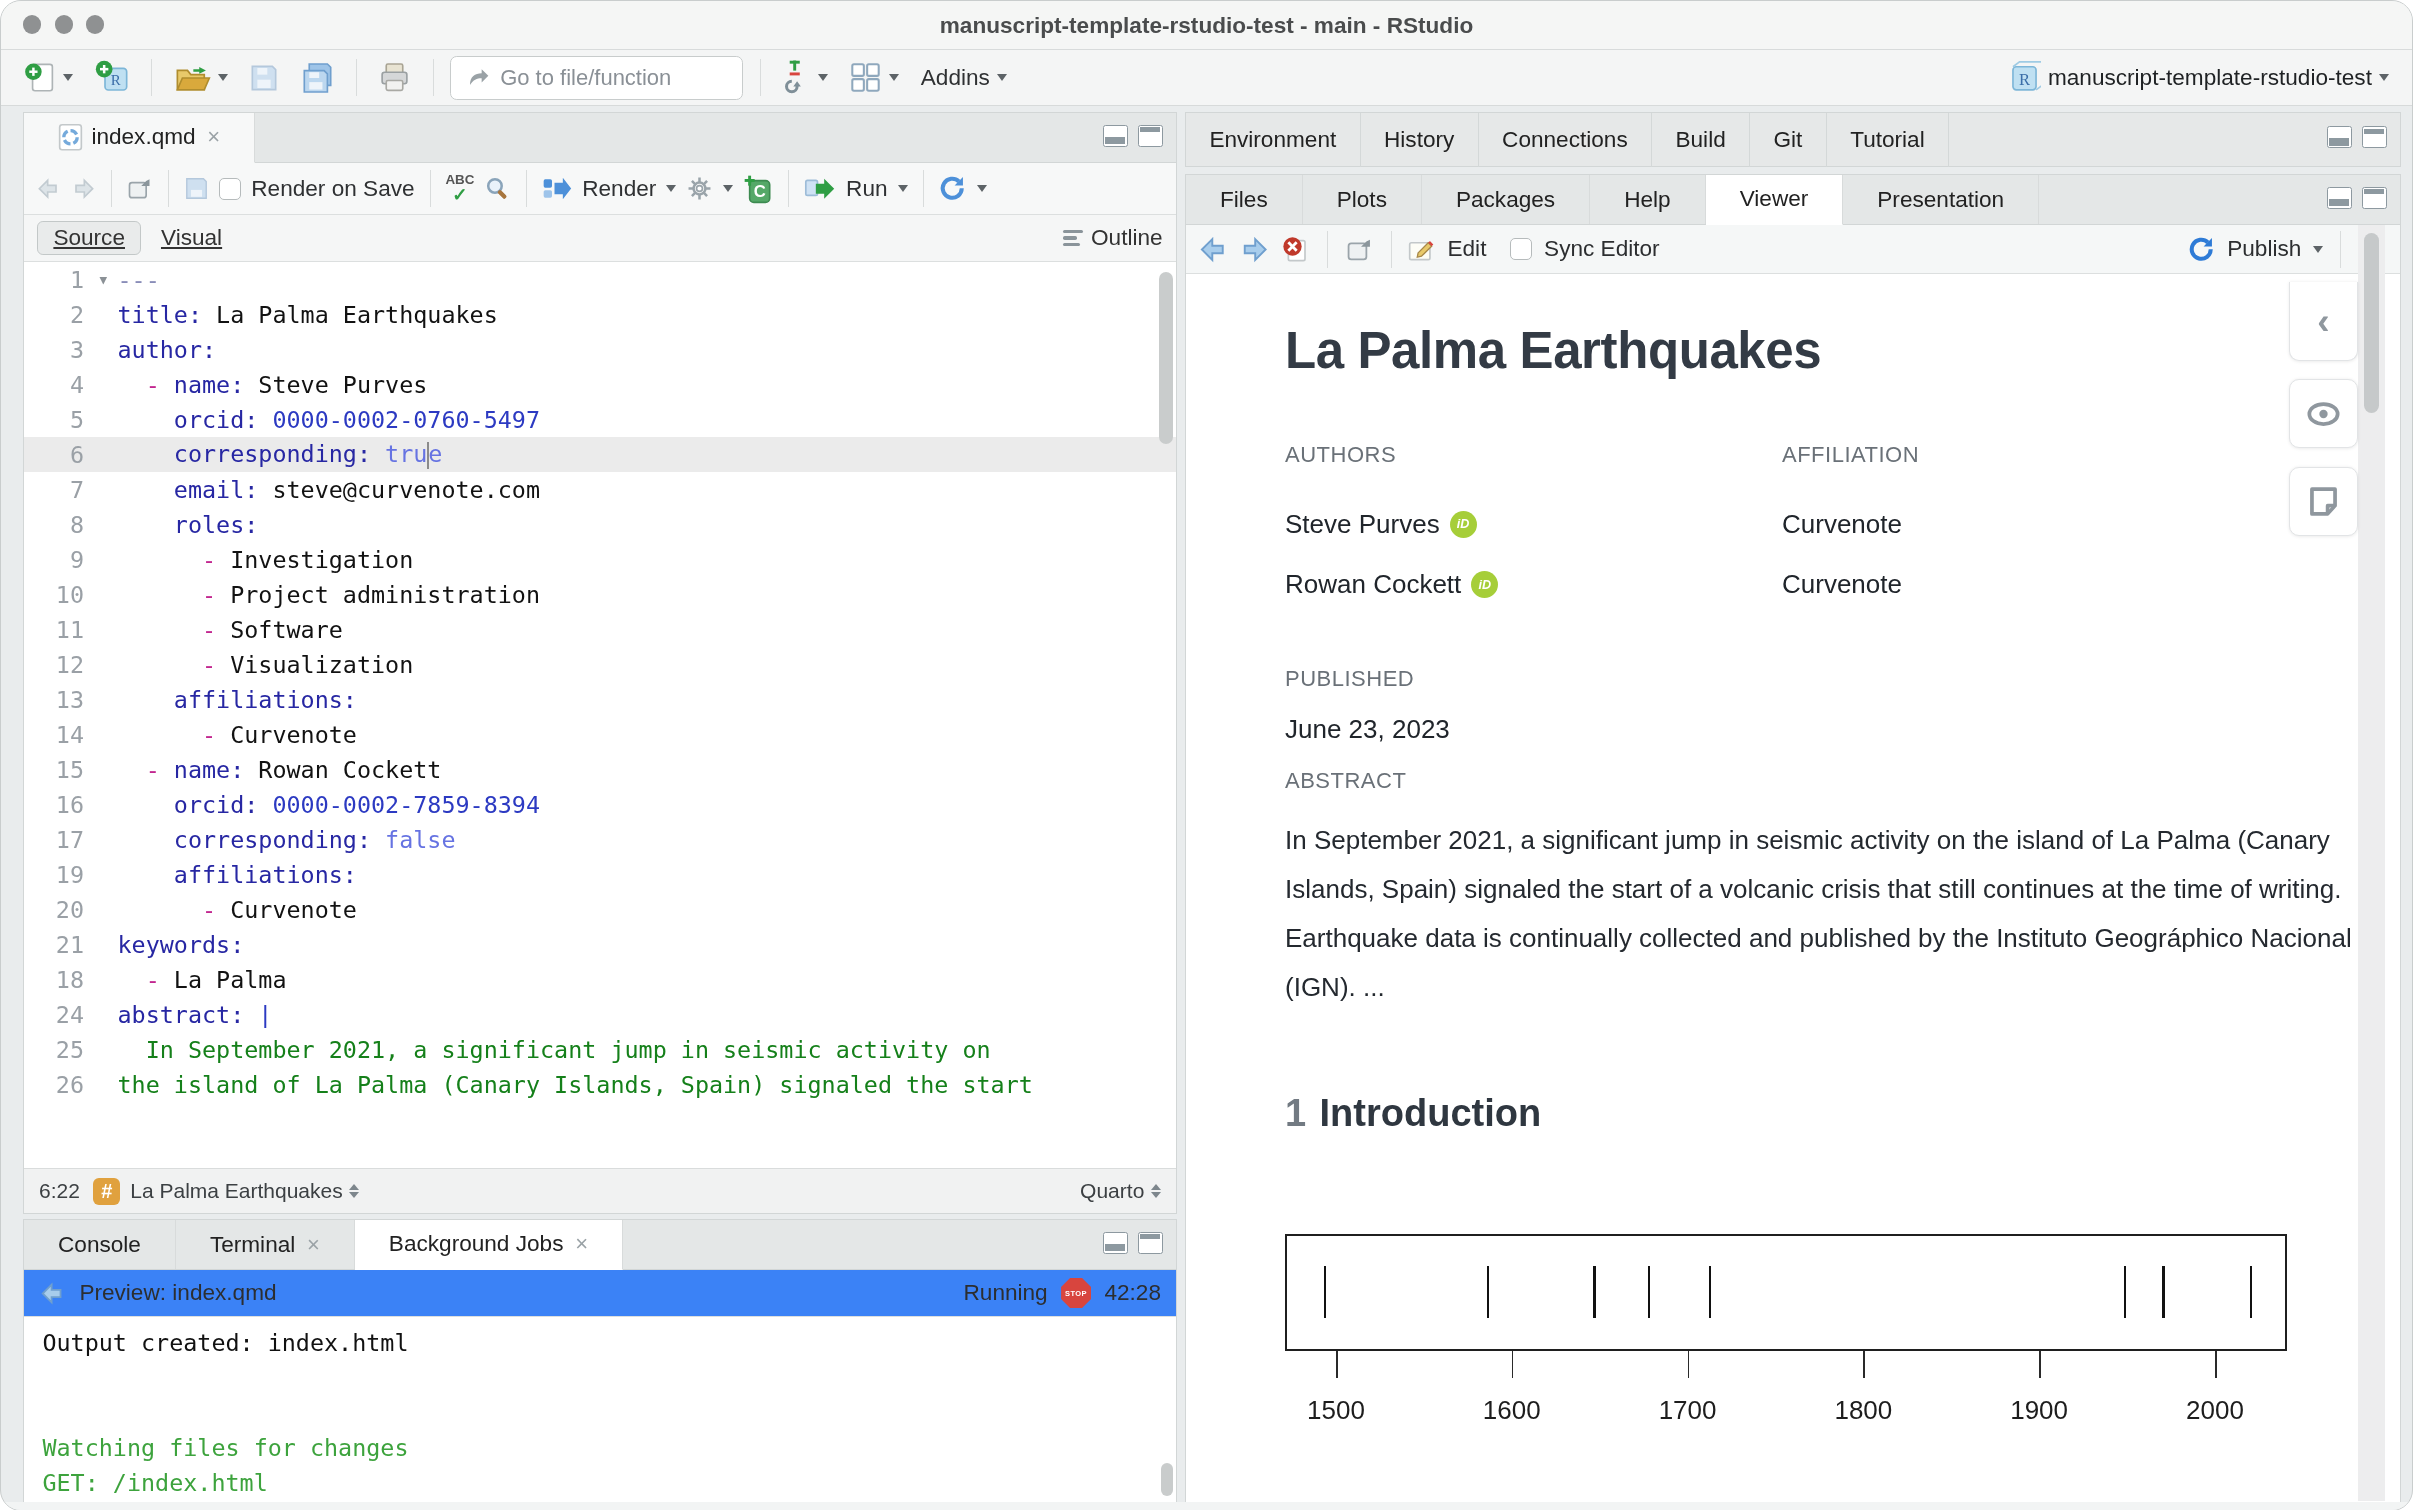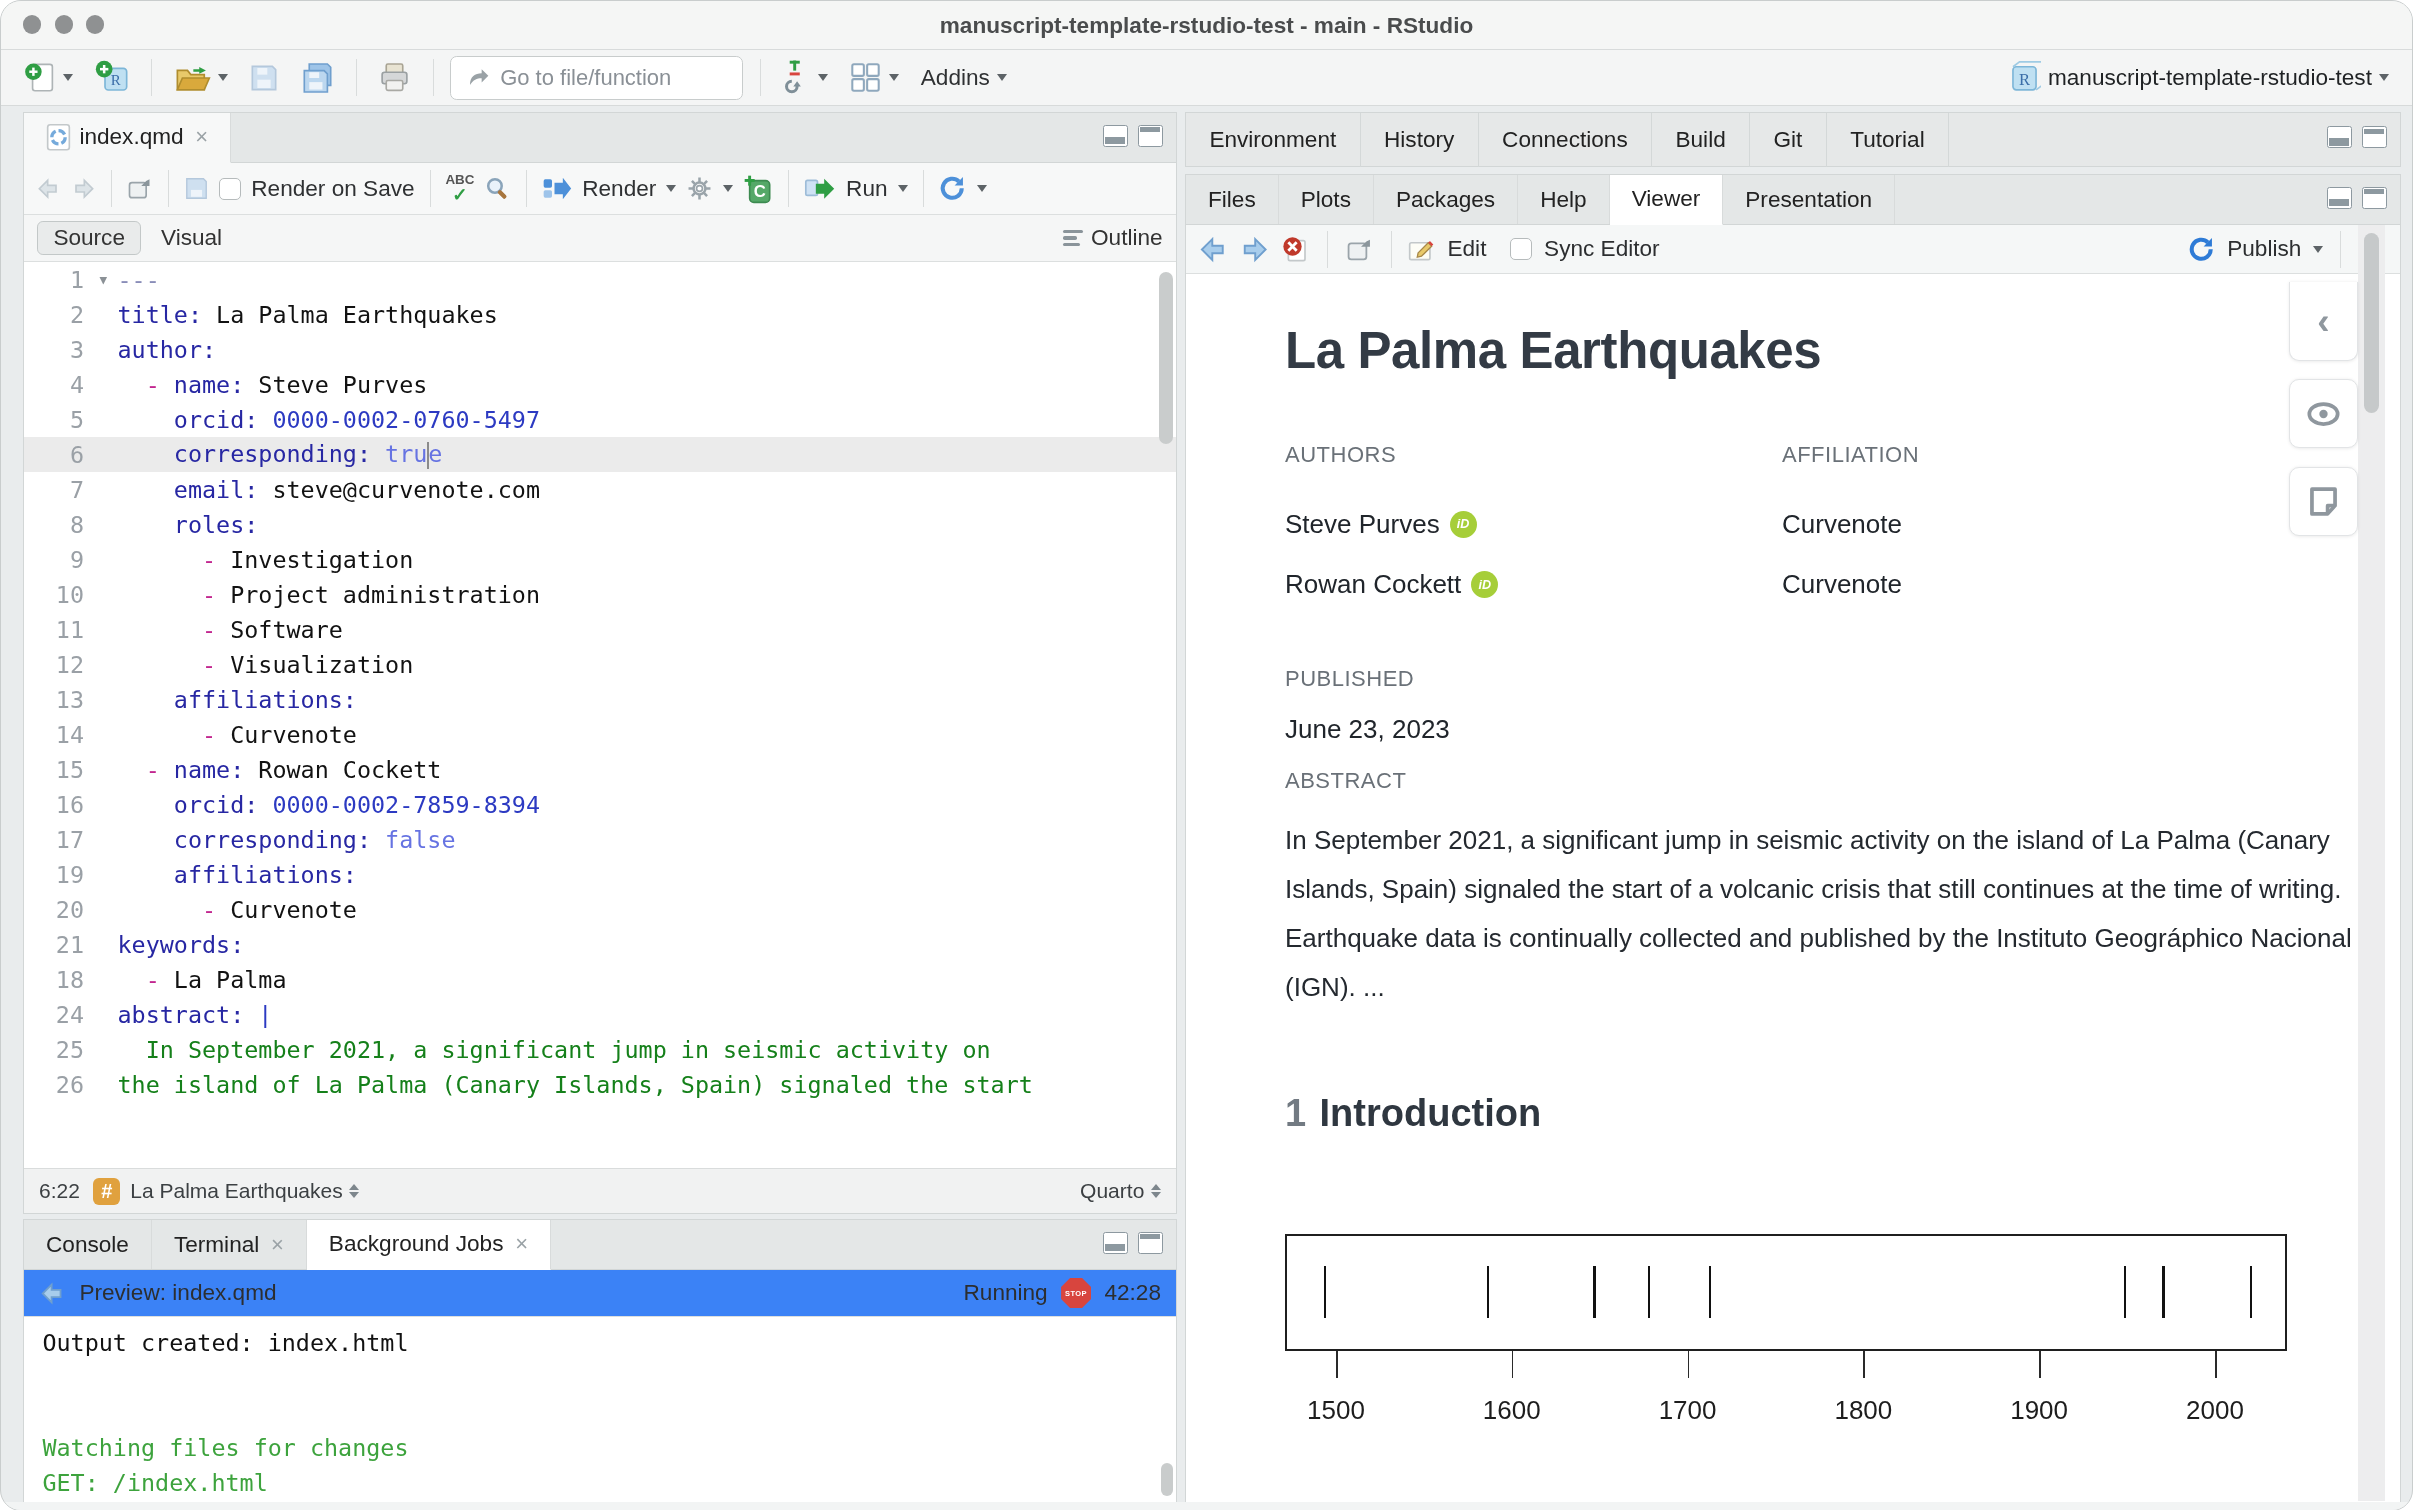--- a/index.html
+++ b/index.html
@@ -25,34 +25,34 @@
   .proj-label{font-size:22.6px;color:#1f2224;}
 
   
   .pane{position:absolute;background:#ffffff;border:0.8px solid #d2d6d6;}
   .pane-src{left:22px;top:111px;width:1154px;height:1102px;}
   .pane-con{left:22px;top:1218px;width:1154px;height:285px;}
   .pane-rtop{left:1184px;top:111px;width:1216px;height:55px;background:#e6e8e8;}
   .pane-view{left:1184px;top:173px;width:1216px;height:1330px;}
 
   .tabbar{display:flex;align-items:stretch;background:#e4e7e7;border-bottom:0.8px solid #d2d6d6;height:50px;position:relative;}
-  .tab{display:flex;align-items:center;gap:8.4px;padding:0 22px;font-size:22.6px;color:#222;border-right:0.8px solid #d8dbdb;}
+  .tab{display:flex;align-items:center;gap:8.4px;padding:0 34px;font-size:22.6px;color:#222;border-right:0.8px solid #d8dbdb;}
   .tab.active{background:#f7f8f8;margin-bottom:-0.8px;border-bottom:0.8px solid #f7f8f8;font-weight:400;}
   .tab.active.white{background:#ffffff;border-bottom:0.8px solid #ffffff;}
   .tab .x{color:#9aa2a6;font-size:22px;margin-left:3.3px;}
   .wc-pair{position:absolute;right:13.4px;top:11.7px;display:flex;gap:10px;}
   .wc{width:25px;height:22px;border:1.7px solid #8d99a0;border-radius:2.5px;position:relative;background:#fff;}
   .wc.min::after{content:"";position:absolute;left:1.7px;right:1.7px;bottom:1.7px;height:7.5px;background:#8d99a0;}
   .wc.max::after{content:"";position:absolute;left:1.7px;right:1.7px;top:1.7px;height:5px;background:#8d99a0;}
 
   
   .src-toolbar{display:flex;align-items:center;height:52px;background:#f7f8f8;border-bottom:0.8px solid #dcdfdf;padding:0 11.7px;gap:10px;font-size:22.6px;color:#2f3133;}
   .checkbox{width:22px;height:22px;border:1.7px solid #b6bbbc;border-radius:5px;background:#fff;flex:0 0 auto;}
   .mode-row{display:flex;align-items:center;height:47px;background:#f5f6f6;border-bottom:0.8px solid #dcdfdf;padding:0 13.4px;gap:5px;font-size:22.6px;color:#333;}
-  .mode-btn{padding:3.3px 15px;border-radius:5.9px;}
+  .mode-btn{padding:3.3px 15px;border-radius:5.9px;text-decoration:underline;}
   .mode-btn.sel{background:#e9ebeb;border:0.8px solid #c3c8c8;}
   .outline-btn{margin-left:auto;display:flex;align-items:center;gap:8.4px;color:#333;}
   .olines{display:inline-flex;flex-direction:column;gap:3.3px;}
   .olines i{width:20px;height:3.3px;background:#8a949a;border-radius:1.7px;}
   .olines i:nth-child(2){width:14.2px;}
   .olines i:nth-child(3){width:17.6px;}
 
   .code-area{position:relative;height:908px;overflow:hidden;background:#ffffff;font-family:"DejaVu Sans Mono",monospace;font-size:23.4px;}
   .cl{display:flex;align-items:center;height:35px;white-space:pre;}
   .cl.cur{background:#ebebeb;}

